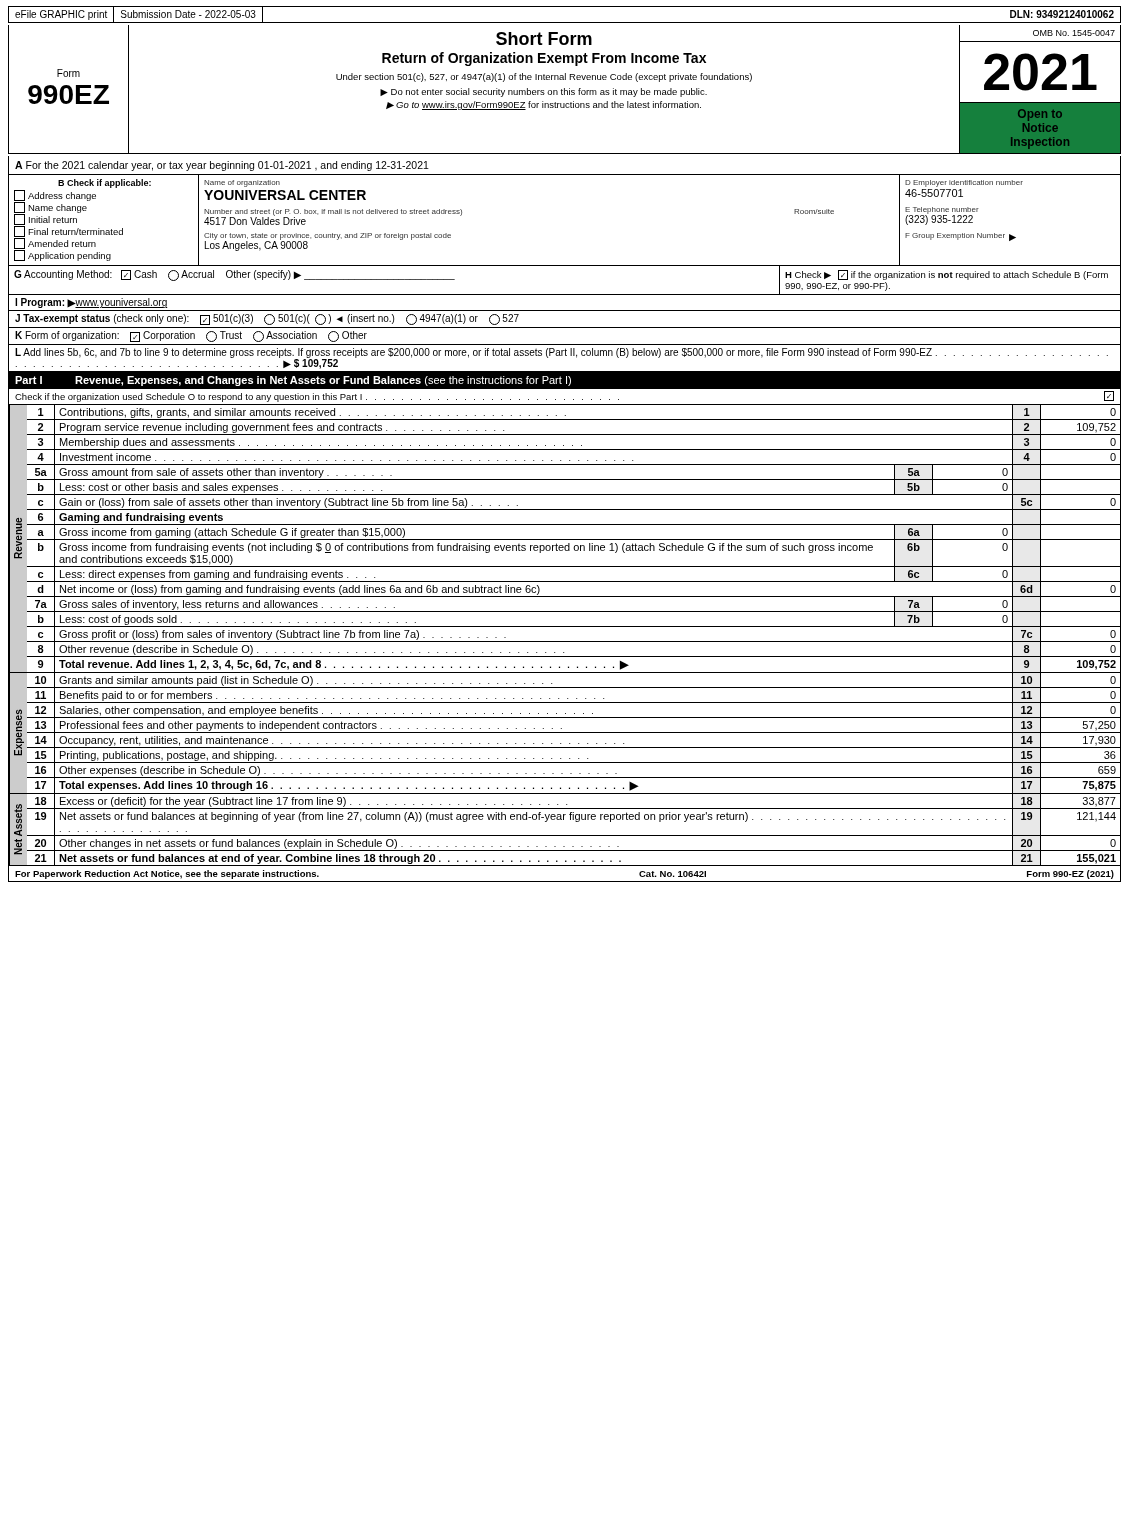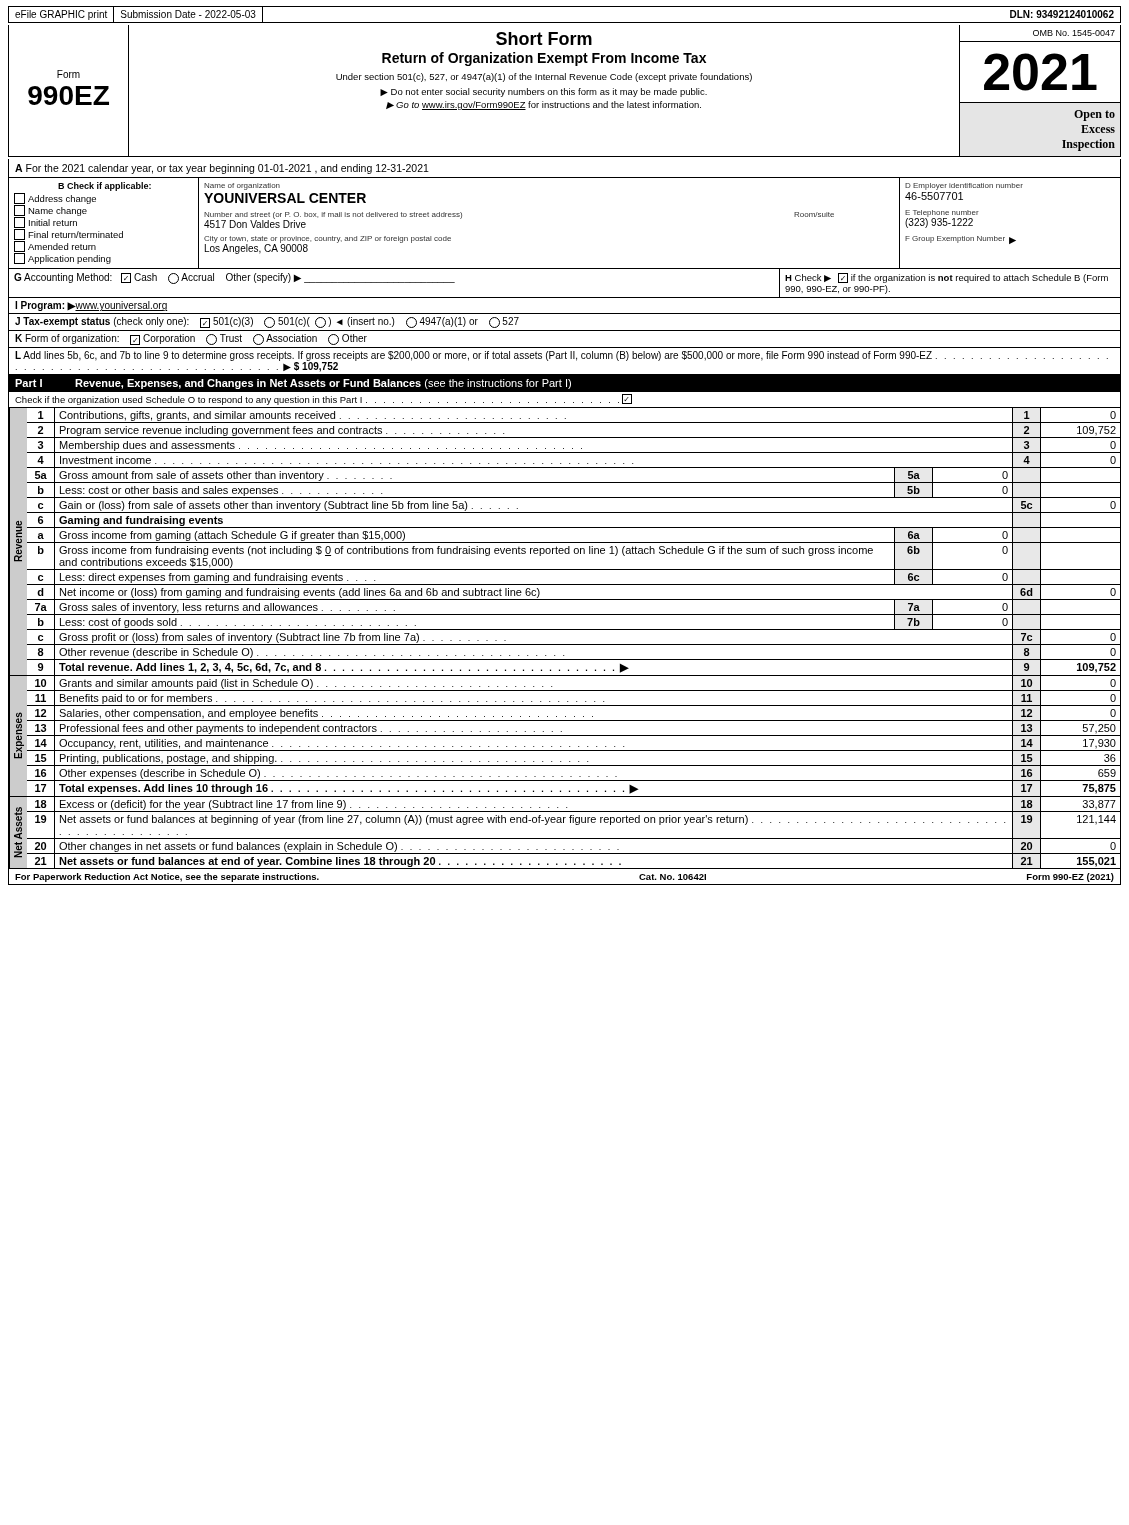--- a/index.html
+++ b/index.html
@@ -84,25 +84,24 @@
       flex: 1;
       display: flex;
       align-items: center;
       justify-content: center;
       font-size: 52px;
       font-weight: bold;
       border-bottom: 1px solid #000;
     }
     .open-inspection-box {
       padding: 4px 5px;
-      text-align: right;
+      text-align: center;
       font-size: 11px;
       font-weight: bold;
-      background: #e5e5e5;
-      font-family: Liberation Serif, serif;
+      background: #15803d;
     }
 
     
     .section-a {
       border: 1px solid #000;
       border-top: none;
       padding: 3px 6px;
       font-size: 10.5px;
     }
 
@@ -257,21 +256,21 @@
       <h2>Return of Organization Exempt From Income Tax</h2>
       <p>Under section 501(c), 527, or 4947(a)(1) of the Internal Revenue Code (except private foundations)</p>
       <p style="margin-top:4px;">▶ Do not enter social security numbers on this form as it may be made public.</p>
       <p style="margin-top:2px;"><span style="font-style:italic;">▶ Go to </span><u>www.irs.gov/Form990EZ</u> for instructions and the latest information.</p>
     </div>
     <div class="title-right">
       <div class="omb-box">OMB No. 1545-0047</div>
       <div class="year-box">2021</div>
       <div class="open-inspection-box">
         <div style="font-weight:bold;font-size:12px;">Open to</div>
-        <div style="font-weight:bold;font-size:12px;">Excess</div>
+        <div style="font-weight:bold;font-size:12px;">Notice</div>
         <div style="font-weight:bold;font-size:12px;">Inspection</div>
       </div>
     </div>
   </div>
 
   <div class="section-a">
     <strong>A</strong> <span>For the 2021 calendar year, or tax year beginning 01-01-2021 , and ending 12-31-2021</span>
   </div>
 
   <div class="section-bcd">
@@ -371,21 +370,21 @@
     <strong>L</strong> <span>Add lines 5b, 6c, and 7b to line 9 to determine gross receipts. If gross receipts are $200,000 or more, or if total assets (Part II, column (B) below) are $500,000 or more, file Form 990 instead of Form 990-EZ</span>
     <span class="dotted-line"> . . . . . . . . . . . . . . . . . . . . . . . . . . . . . . . . . . . . . . . . . . . . . . . . . .</span>
     ▶ <strong><span>$ 109,752</span></strong>
   </div>
 
   <div class="part-header">
     <span class="part-label">Part I</span>
     <span class="part-title">Revenue, Expenses, and Changes in Net Assets or Fund Balances <span style="font-weight:normal;font-size:11px;">(see the instructions for Part I)</span></span>
   </div>
 
-  <div style="border:1px solid #000;border-top:none;padding:2px 6px;font-size:9.5px;display:flex;">
+  <div style="border:1px solid #000;border-top:none;padding:2px 6px;font-size:9.5px;display:flex;justify-content:space-between;">
     <span>Check if the organization used Schedule O to respond to any question in this Part I <span class="dotted-line">. . . . . . . . . . . . . . . . . . . . . . . . . . . . .</span></span>
     <span class="inline-checkbox checked"></span>
   </div>
 
   <div style="display:flex;border:1px solid #000;border-top:none;">
     <div style="width:18px;background:#ccc;writing-mode:vertical-lr;transform:rotate(180deg);text-align:center;font-weight:bold;font-size:10px;display:flex;align-items:center;justify-content:center;border-right:1px solid #000;">Revenue</div>
     <div style="flex:1;">
 
       <div style="display:flex;border-bottom:1px solid #000;">
         <div style="width:28px;border-right:1px solid #000;text-align:center;font-weight:bold;padding:1px 2px;">1</div>

